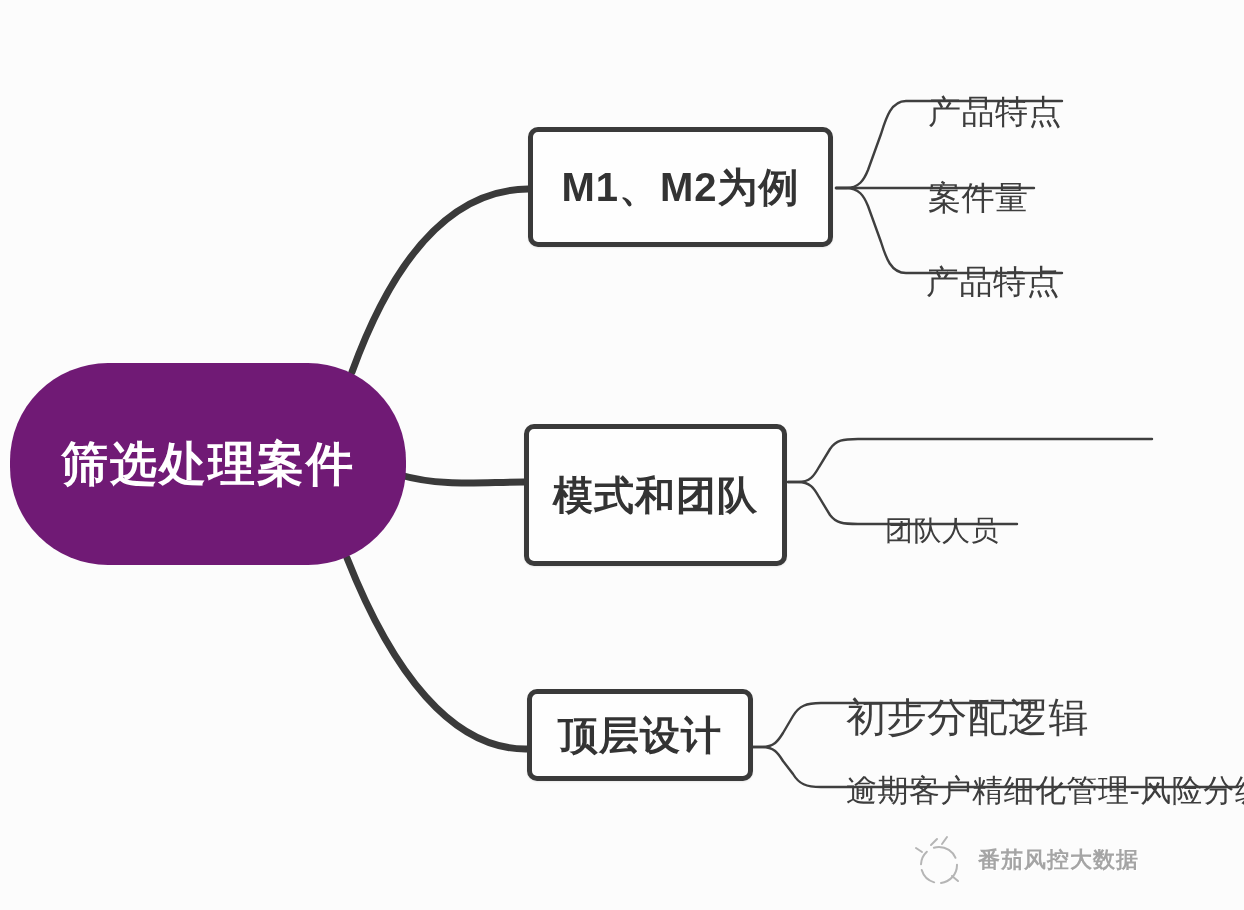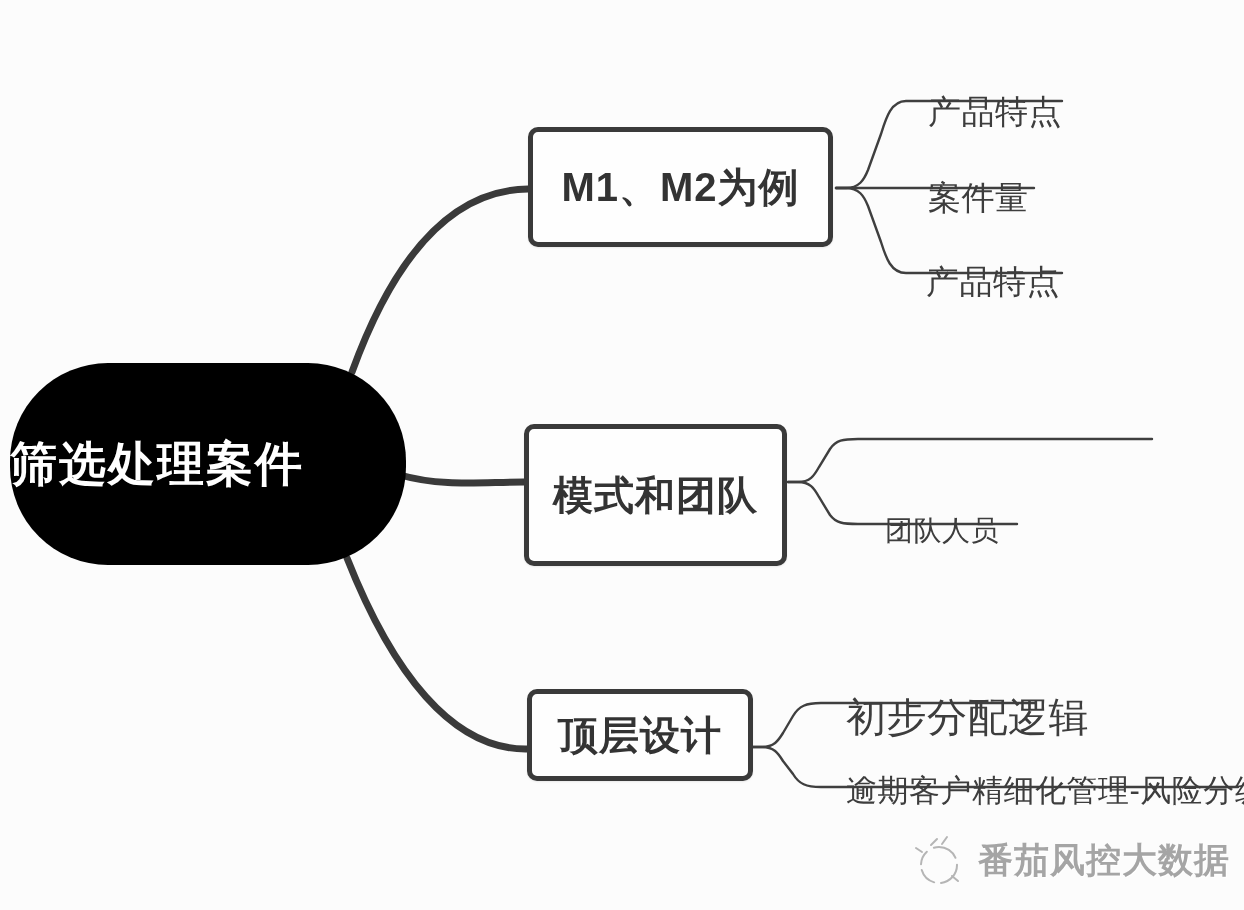--- a/index.html
+++ b/index.html
@@ -7,21 +7,21 @@
     position:relative;width:1244px;height:910px;background:#fcfcfc;
     font-family:"Liberation Sans","DejaVu Sans",sans-serif;overflow:hidden;
   }
   svg.connectors{position:absolute;left:0;top:0;z-index:1;}
   .thick{fill:none;stroke:#3a3a3a;stroke-width:7;stroke-linecap:round;}
   .thin{fill:none;stroke:#3f3f3f;stroke-width:2.4;stroke-linecap:round;}
   .wm-sketch{fill:none;stroke:#b5b5b5;stroke-width:2;stroke-linecap:round;}
 
   .root-node{
     position:absolute;left:10px;top:363px;width:396px;height:202px;
-    background:#000000;border-radius:98px;display:flex;align-items:center;
+    background:#701a75;border-radius:98px;display:flex;align-items:center;justify-content:center;
     z-index:2;
   }
   .root-node .root-label{
     color:#ffffff;font-size:47px;font-weight:700;letter-spacing:2px;white-space:nowrap;
   }
   .branch-node{
     position:absolute;background:#fefefe;border:5px solid #3a3a3a;border-radius:10px;
     display:flex;align-items:center;justify-content:center;z-index:2;
     box-shadow:0 1px 2px rgba(0,0,0,0.08);box-sizing:border-box;
   }
@@ -41,21 +41,21 @@
   .c2{left:926px;top:218px;}
   .c3{left:885px;top:384px;font-size:32px;}
   .c4{left:885px;top:470px;font-size:28px;}
   .c5{left:846px;top:648px;font-size:40px;}
   .c6{left:846px;top:728px;font-size:31px;}
 
   .watermark{
     position:absolute;left:912px;top:832px;display:flex;align-items:center;z-index:2;
   }
   .watermark .wm-text{
-    color:#a5a5a5;font-size:35px;font-weight:700;letter-spacing:1px;
+    color:#a5a5a5;font-size:22px;font-weight:700;letter-spacing:1px;
     text-shadow:1px 1px 0 #ffffff;margin-left:14px;white-space:nowrap;
   }
 </style>
 </head>
 <body>
 
 <div class="canvas">
 
   <svg class="connectors" width="1244" height="910" viewBox="0 0 1244 910">
 

